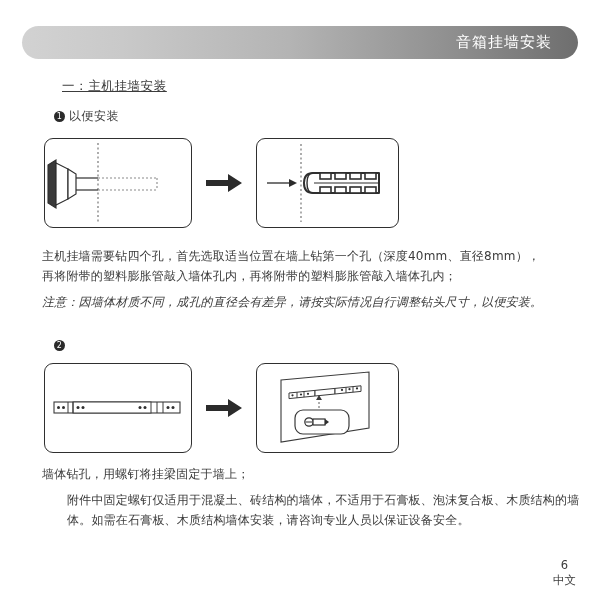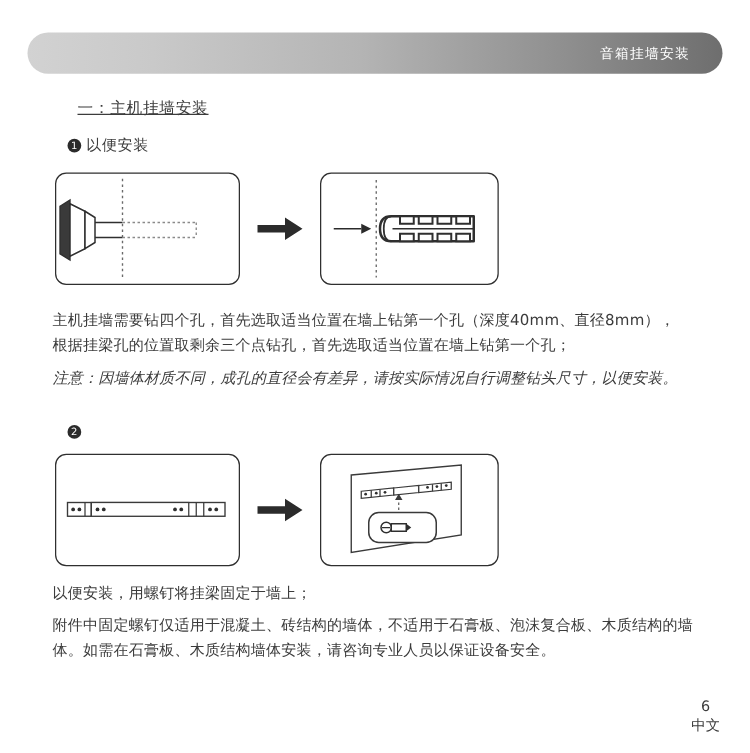--- a/index.html
+++ b/index.html
@@ -24,21 +24,21 @@
     width: 556px;
     height: 33px;
     border-radius: 17px;
     background: linear-gradient(to right, #d2d2d2 0%, #c9c9c9 18%, #b4b4b4 48%, #8e8e8e 78%, #6e6e6e 100%);
     display: flex;
     align-items: center;
     justify-content: flex-end;
   }
   .header-title {
     color: #ffffff;
-    font-size: 11px;
+    font-size: 15px;
     letter-spacing: 1px;
     padding-right: 26px;
     white-space: nowrap;
   }
 
   
   .section-title {
     position: absolute;
     left: 62px;
     font-size: 12.5px;
@@ -109,21 +109,21 @@
     width: 524px;
     font-size: 12px;
     line-height: 20px;
     color: #3b3b3b;
     letter-spacing: 0.2px;
   }
   #para1 { top: 246px; }
   #para2 { top: 266px; }
   #para3 { top: 292px; font-style: italic; }
   #para4 { top: 464px; }
-  #para5 { top: 490px; width: 516px; }
+  #para5 { top: 490px; width: 516px; margin-left: 25px; }
 
   
   .footer {
     position: absolute;
     right: 24px;
     top: 558px;
     text-align: center;
     font-size: 11.5px;
     color: #3b3b3b;
     line-height: 15px;
@@ -195,21 +195,21 @@
       <rect x="78" y="48" width="11" height="6" fill="#ffffff" stroke="#2f2f2f" stroke-width="1.6"></rect>
       <rect x="93" y="48" width="11" height="6" fill="#ffffff" stroke="#2f2f2f" stroke-width="1.6"></rect>
       <rect x="108" y="48" width="11" height="6" fill="#ffffff" stroke="#2f2f2f" stroke-width="1.6"></rect>
 
       <line x1="57" y1="44" x2="122" y2="44" stroke="#2f2f2f" stroke-width="1.1"></line>
     </svg>
   </div>
 </div>
 
 <div class="para" id="para1">主机挂墙需要钻四个孔，首先选取适当位置在墙上钻第一个孔（深度40mm、直径8mm），</div>
-<div class="para" id="para2">根据挂梁孔的位置取剩余三个点钻孔，首先选取适当位置在墙上钻第一个孔；</div>
+<div class="para" id="para2">再将附带的塑料膨胀管敲入墙体孔内，再将附带的塑料膨胀管敲入墙体孔内；</div>
 <div class="para" id="para3">注意：因墙体材质不同，成孔的直径会有差异，请按实际情况自行调整钻头尺寸，以便安装。</div>
 
 <div class="step-head" id="step2-head">
   <span class="bullet-num">2</span>
 </div>
 
 <div class="figure-row" id="fig2">
 
   <div class="panel panel-a">
     <svg width="146" height="88" viewBox="0 0 146 88">
@@ -272,19 +272,19 @@
       <g>
         <ellipse cx="52" cy="58" rx="4.2" ry="4.2" fill="#ffffff" stroke="#2f2f2f" stroke-width="1.2"></ellipse>
         <line x1="48.6" y1="58" x2="55" y2="58" stroke="#2f2f2f" stroke-width="1"></line>
         <rect x="56" y="55" width="12" height="6" fill="#ffffff" stroke="#2f2f2f" stroke-width="1.2"></rect>
         <path d="M68 55 L72 58 L68 61 Z" fill="#2f2f2f"></path>
       </g>
     </svg>
   </div>
 </div>
 
-<div class="para" id="para4">以便安装，用螺钉将挂梁固定于墙上；</div>
+<div class="para" id="para4">墙体钻孔，用螺钉将挂梁固定于墙上；</div>
 <div class="para" id="para5">附件中固定螺钉仅适用于混凝土、砖结构的墙体，不适用于石膏板、泡沫复合板、木质结构的墙体。如需在石膏板、木质结构墙体安装，请咨询专业人员以保证设备安全。</div>
 
 <div class="footer">
   <div>6</div>
   <div>中文</div>
 </div>
 
 </body></html>

